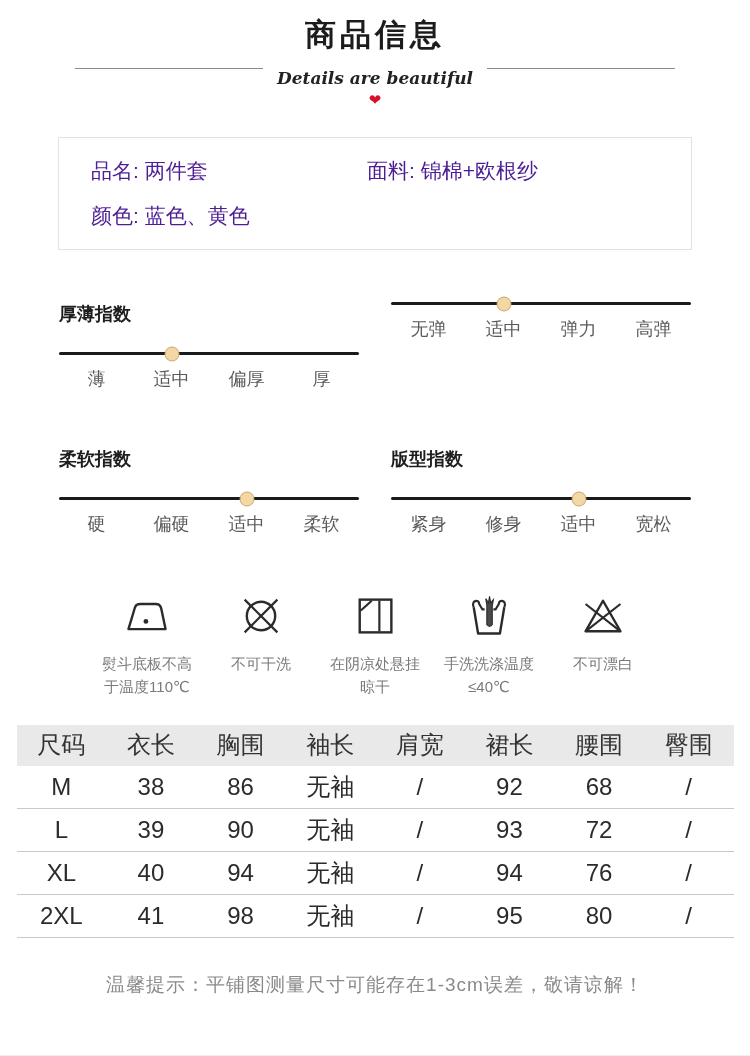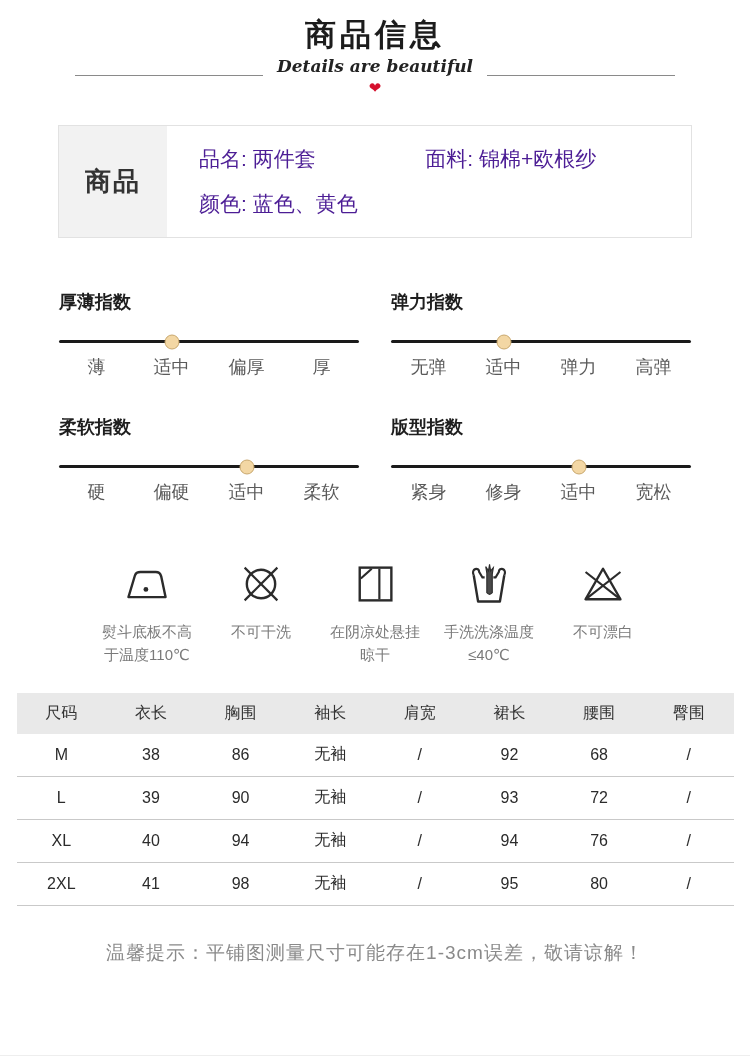--- a/index.html
+++ b/index.html
@@ -1,70 +1,69 @@
 <!DOCTYPE html>
 <html><head>
 <meta charset="utf-8">
 <style>
   html,body{margin:0;padding:0;background:#fff;}
   body{width:750px;min-height:1056px;font-family:"Liberation Sans","DejaVu Sans",sans-serif;color:#2b2b2b;position:relative;}
   .page{width:750px;min-height:1056px;box-sizing:border-box;padding-top:14px;border-bottom:1px solid #eee;}
 
   
   .hd-title{text-align:center;font-size:31px;font-weight:bold;letter-spacing:4px;color:#1c1c1c;}
-  .hd-sub{width:600px;margin:0 auto 0;display:flex;align-items:flex-end;}
+  .hd-sub{width:600px;margin:12px auto 0;display:flex;align-items:flex-start;}
   .hd-sub .rule{flex:1;height:1px;background:#8a8a8a;}
   .hd-sub .script{margin:0 14px;font-family:"DejaVu Serif","Liberation Serif",serif;font-style:italic;font-weight:bold;font-size:17px;color:#222;white-space:nowrap;}
   .hd-heart{text-align:center;font-size:15px;line-height:15px;margin-top:4px;}
 
   
   .pbox{width:632px;margin:30px auto 0;border:1px solid #e2e2e2;display:flex;min-height:111px;}
   .pbox-left{width:108px;background:#f2f2f2;display:flex;align-items:center;justify-content:center;font-size:26px;font-weight:600;letter-spacing:2px;color:#333;}
   .pbox-right{flex:1;display:grid;grid-template-rows:1fr 1fr;grid-auto-flow:column;grid-template-columns:46% 54%;align-items:center;padding:10px 0 10px 32px;font-size:21px;color:#4c1d95;}
   .pfield{white-space:nowrap;}
 
   
-  .idx-grid{width:632px;margin:52px auto 0;display:flex;flex-wrap:wrap;justify-content:space-between;row-gap:36px;}
+  .idx-grid{width:632px;margin:52px auto 0;display:flex;flex-wrap:wrap;justify-content:space-between;row-gap:56px;}
   .idx-block{width:300px;}
   .idx-title{font-size:18px;font-weight:bold;color:#1e1e1e;margin-bottom:26px;}
   .idx-line{position:relative;height:3px;background:#1a1a1a;border-radius:2px;}
   .idx-marker{position:absolute;top:50%;width:15px;height:15px;border-radius:50%;background:#f3d7a4;border:1px solid #c9a86e;transform:translate(-50%,-50%);box-sizing:border-box;}
   .idx-labels{display:flex;margin-top:12px;}
   .idx-labels span{width:25%;text-align:center;font-size:18px;color:#5a5a5a;}
 
   
   .care-row{width:580px;margin:56px auto 0;display:flex;justify-content:center;}
   .care-item{width:114px;text-align:center;}
   .care-item svg{display:block;margin:0 auto;}
   .care-cap{margin-top:12px;font-size:15px;line-height:1.55;color:#7a7a7a;}
 
   
   .sc-title{text-align:center;font-size:26px;font-weight:bold;color:#111;margin-top:40px;letter-spacing:1px;}
-  table.sc{width:717px;margin:26px auto 0;border-collapse:collapse;text-align:center;font-size:16px;color:#2b2b2b;table-layout:fixed;}
+  table.sc{width:717px;margin:26px auto 0;border-collapse:collapse;text-align:center;font-size:24px;color:#2b2b2b;table-layout:fixed;}
   table.sc thead th{background:#e9e9e9;font-weight:500;height:39px;color:#333;}
   table.sc tbody td{height:40px;border-bottom:1px solid #c9c9c9;font-weight:400;}
 
   
   .foot-note{text-align:center;font-size:19px;color:#8a8a8a;margin-top:34px;letter-spacing:1px;}
 </style>
 </head>
 <body>
 
 <div class="page">
 
   <div class="hd-title">商品信息</div>
   <div class="hd-sub">
     <span class="rule"></span>
     <span class="script">Details are beautiful</span>
     <span class="rule"></span>
   </div>
   <div class="hd-heart" style="color:#d5102d;">❤</div>
 
   <div class="pbox">
-    <div class="pbox-left">商品</div>
     <div class="pbox-right">
       <div class="pfield">品名: 两件套</div>
       <div class="pfield">颜色: 蓝色、黄色</div>
       <div class="pfield">面料: 锦棉+欧根纱</div>
     </div>
   </div>
 
   <div class="idx-grid">
 
     <div class="idx-block">
@@ -74,21 +73,20 @@
       </div>
       <div class="idx-labels">
         <span>薄</span>
         <span>适中</span>
         <span>偏厚</span>
         <span>厚</span>
       </div>
     </div>
 
     <div class="idx-block">
-      <div class="idx-title">弹力指数</div>
       <div class="idx-line">
         <span class="idx-marker" style="left: 37.5%;"></span>
       </div>
       <div class="idx-labels">
         <span>无弹</span>
         <span>适中</span>
         <span>弹力</span>
         <span>高弹</span>
       </div>
     </div>

